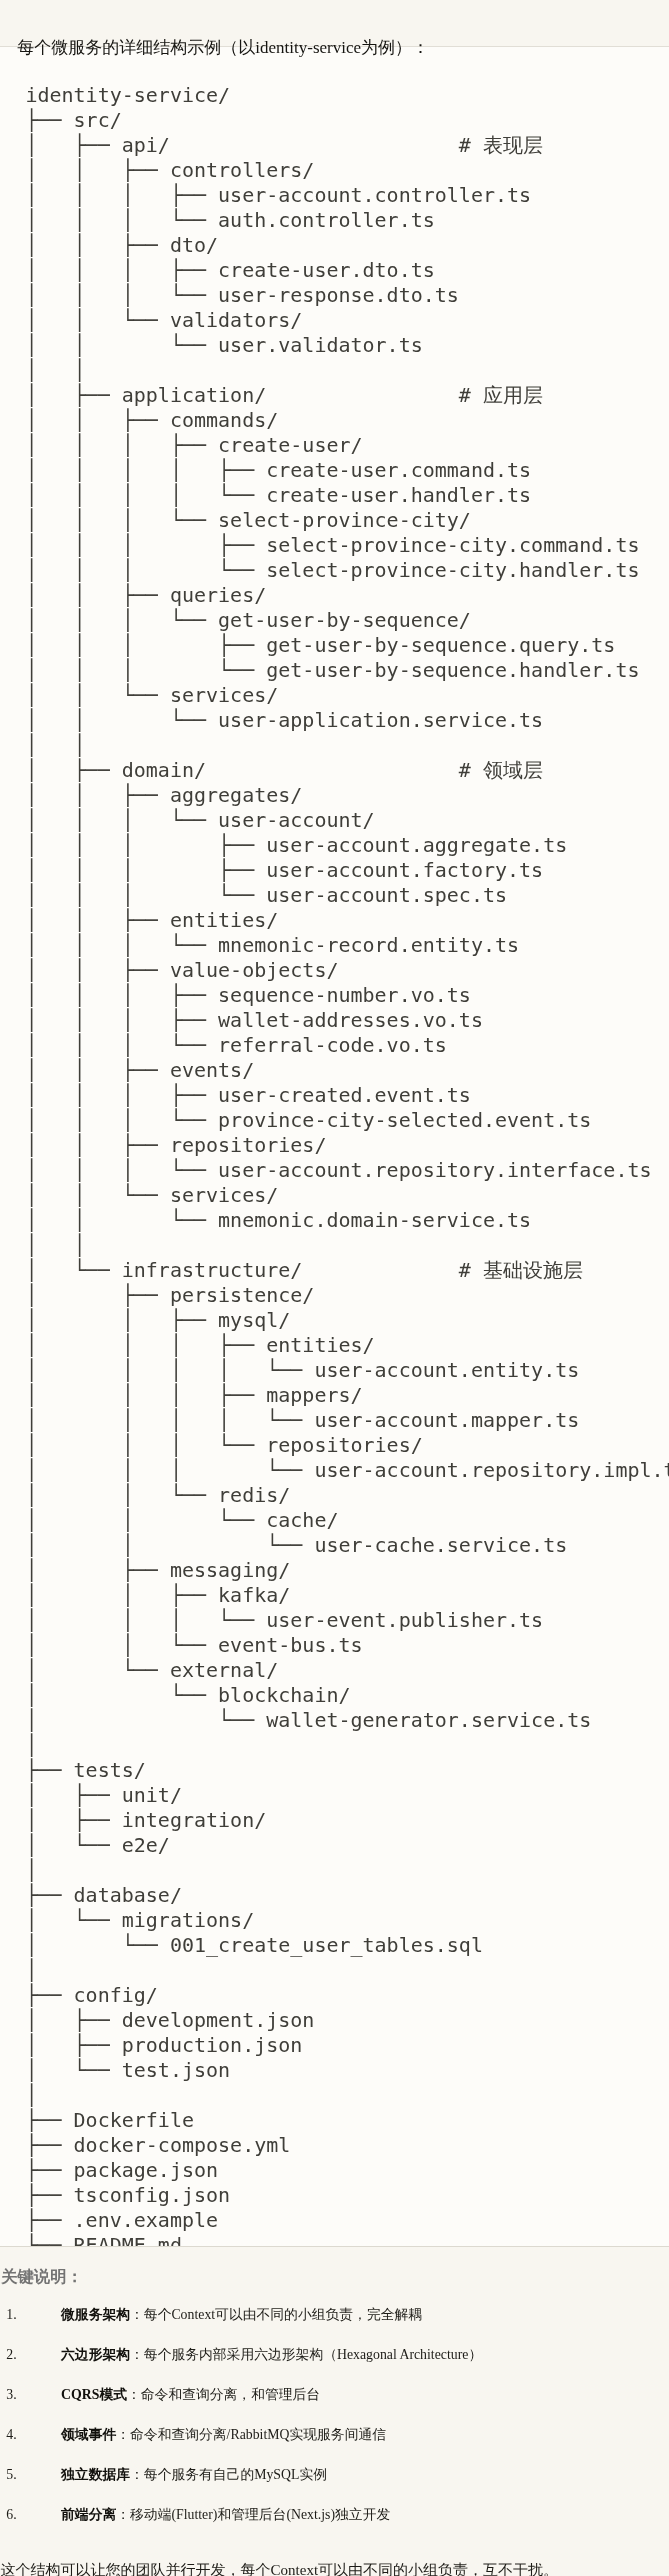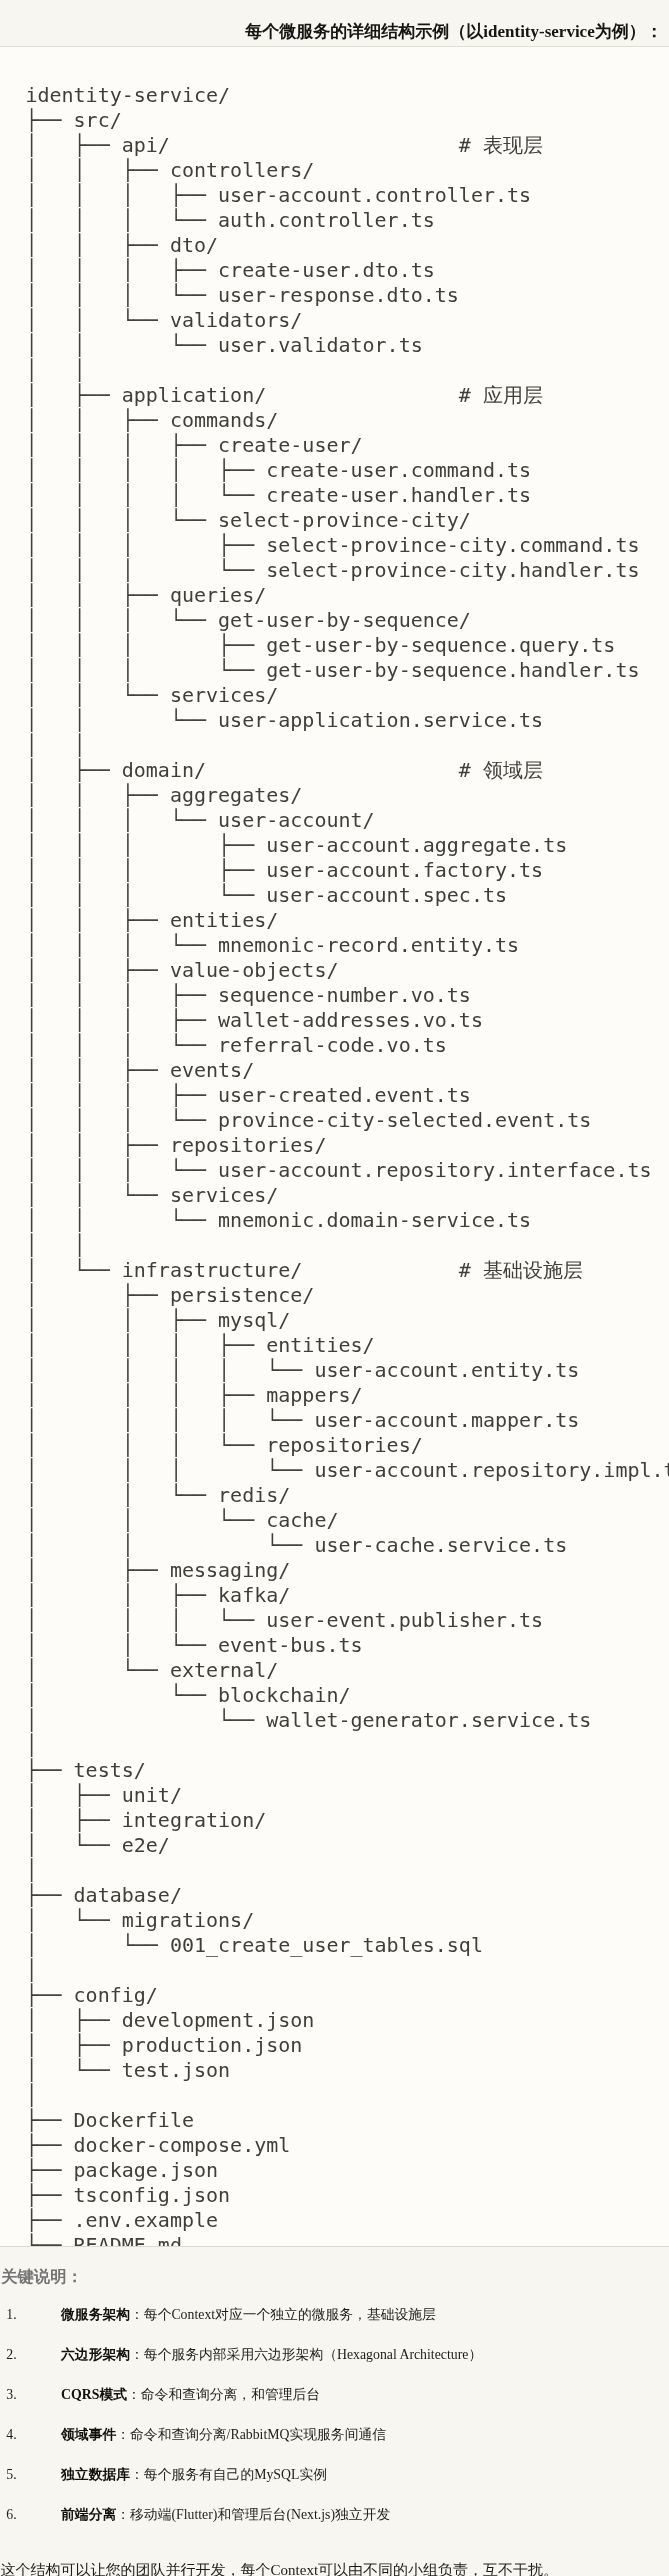--- a/index.html
+++ b/index.html
@@ -13,28 +13,27 @@
     overflow: hidden;
     font-family: "Liberation Serif", "DejaVu Serif", serif;
     color: #1d1c17;
   }
   .header {
     height: 46px;
     box-sizing: border-box;
     padding: 22.5px 6.3px 0 1.3px;
   }
   .page-title {
-    margin: 0;
+    margin: 16px;
     font-size: 17px;
     line-height: 17.5px;
-    font-weight: 700;
+    font-weight: 400;
     color: #161511;
     font-family: "Liberation Serif", "DejaVu Serif", serif;
     white-space: nowrap;
-    text-align: right;
   }
   .code-block {
     box-sizing: border-box;
     height: 2201px;
     background: #fdfcf9;
     border-top: 0.6px solid #e1ded6;
     border-bottom: 0.6px solid #dcd9d0;
     padding: 20px 6.3px 0 9.4px;
     overflow: hidden;
   }
@@ -180,21 +179,21 @@
 ├── package.json
 ├── tsconfig.json
 ├── .env.example
 └── README.md</pre>
 </div>
 
 <div class="notes">
   <h2 class="notes-heading">关键说明：</h2>
 
   <div class="note-list">
-    <div class="note-item"><span class="note-num">1.</span><span class="note-label">微服务架构</span><span class="note-desc">：每个Context对应一个独立的微服务，基础设施层</span></div>
+    <div class="note-item"><span class="note-num">1.</span><span class="note-label">微服务架构</span><span class="note-desc">：每个Context可以由不同的小组负责，完全解耦</span></div>
     <div class="note-item"><span class="note-num">2.</span><span class="note-label">六边形架构</span><span class="note-desc">：每个服务内部采用六边形架构（Hexagonal Architecture）</span></div>
     <div class="note-item"><span class="note-num">3.</span><span class="note-label">CQRS模式</span><span class="note-desc">：命令和查询分离，和管理后台</span></div>
     <div class="note-item"><span class="note-num">4.</span><span class="note-label">领域事件</span><span class="note-desc">：命令和查询分离/RabbitMQ实现服务间通信</span></div>
     <div class="note-item"><span class="note-num">5.</span><span class="note-label">独立数据库</span><span class="note-desc">：每个服务有自己的MySQL实例</span></div>
     <div class="note-item"><span class="note-num">6.</span><span class="note-label">前端分离</span><span class="note-desc">：移动端(Flutter)和管理后台(Next.js)独立开发</span></div>
   </div>
 
   <div class="closing-paragraph">这个结构可以让您的团队并行开发，每个Context可以由不同的小组负责，互不干扰。</div>
 </div>
 

